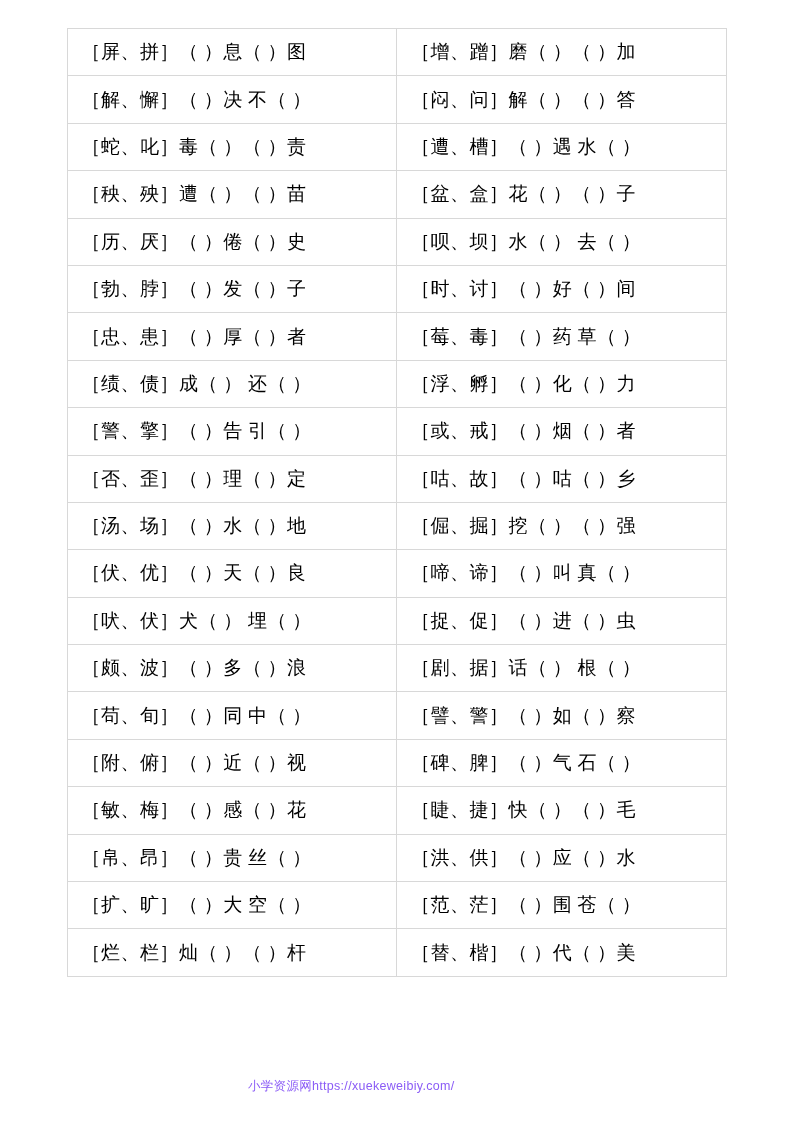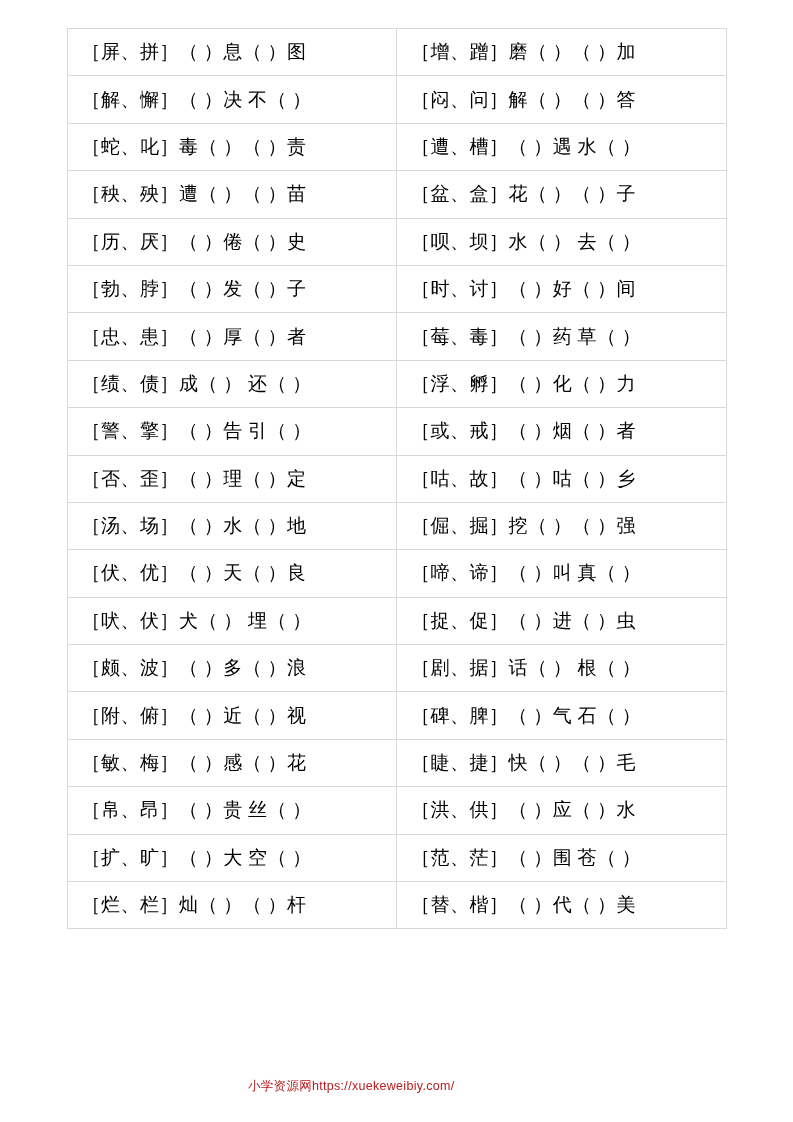--- a/index.html
+++ b/index.html
@@ -44,21 +44,21 @@
     display: block;
     padding-left: 8px;
   }
   .watermark {
     position: absolute;
     left: 248px;
     top: 1078px;
     width: 330px;
     font-family: "Liberation Sans", "DejaVu Sans", sans-serif;
     font-size: 12.5px;
-    color: #b91c1c;
+    color: #8b5cf6;
     letter-spacing: 0.3px;
     white-space: nowrap;
     user-select: none;
   }
 </style>
 </head>
 <body>
 
 <div class="page">
 
@@ -171,20 +171,28 @@
       <tr>
         <td class="col-left">
             <span class="cell-inner">［颇、波］（      ）多（        ）浪</span>
           </td>
         <td class="col-right">
             <span class="cell-inner">［剧、据］话（      ） 根（        ）</span>
           </td>
       </tr>
       <tr>
         <td class="col-left">
+            <span class="cell-inner">［苟、旬］（      ）同 中（        ）</span>
+          </td>
+        <td class="col-right">
+            <span class="cell-inner">［譬、警］（      ）如（        ）察</span>
+          </td>
+      </tr>
+      <tr>
+        <td class="col-left">
             <span class="cell-inner">［附、俯］（      ）近（        ）视</span>
           </td>
         <td class="col-right">
             <span class="cell-inner">［碑、脾］（      ）气 石（        ）</span>
           </td>
       </tr>
       <tr>
         <td class="col-left">
             <span class="cell-inner">［敏、梅］（      ）感（        ）花</span>
           </td>

